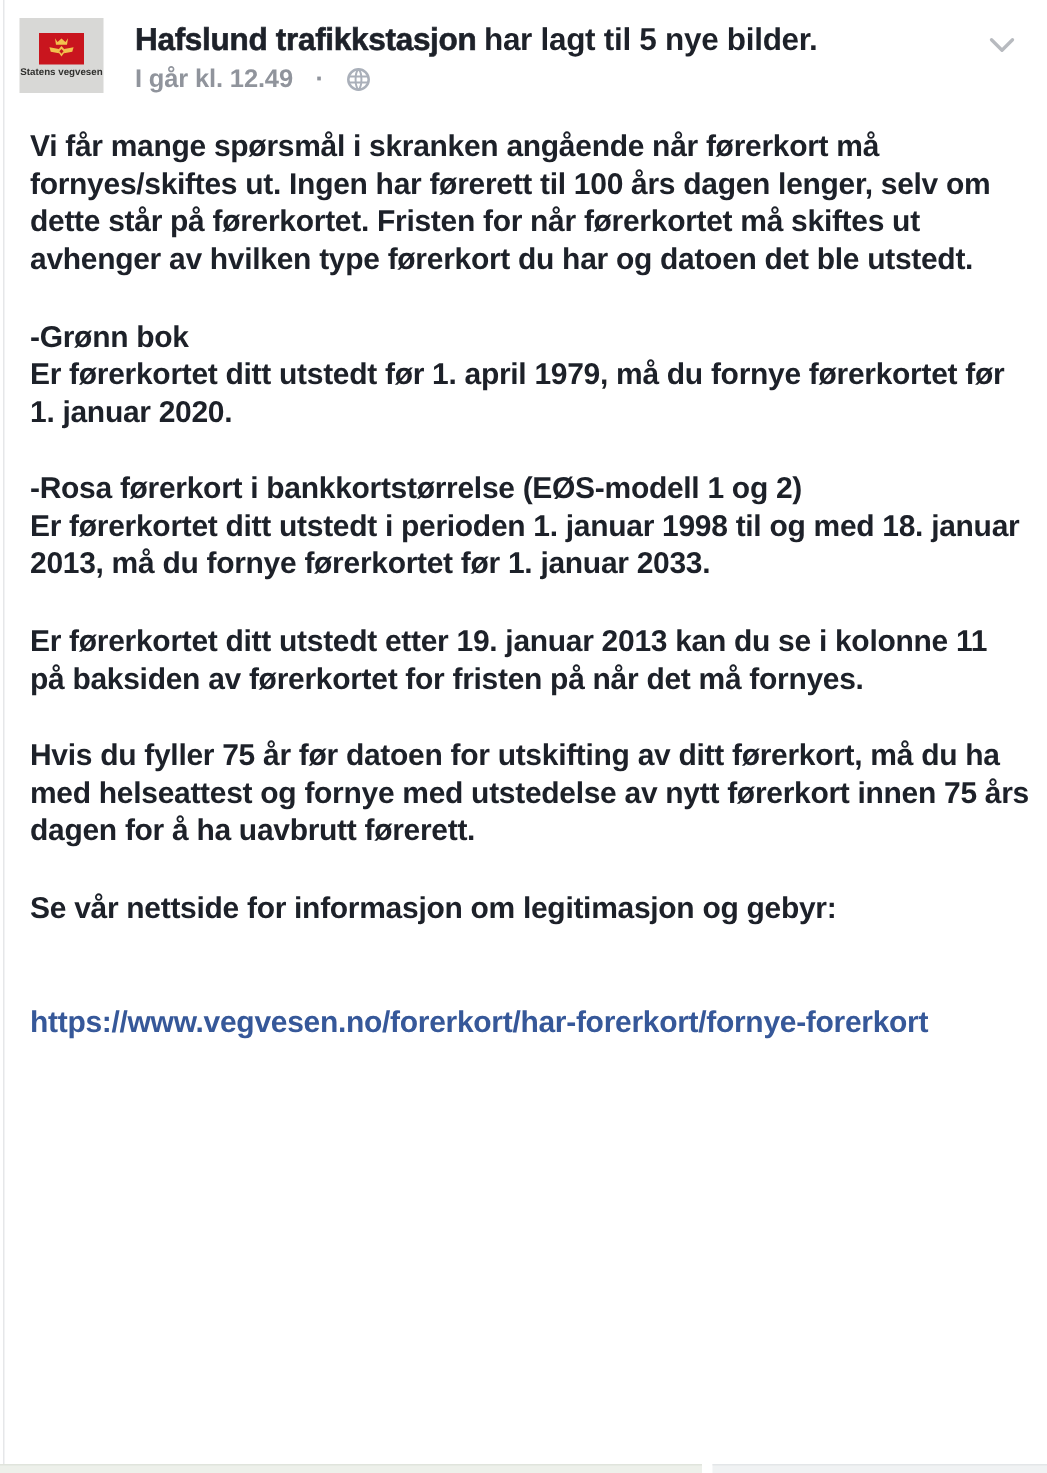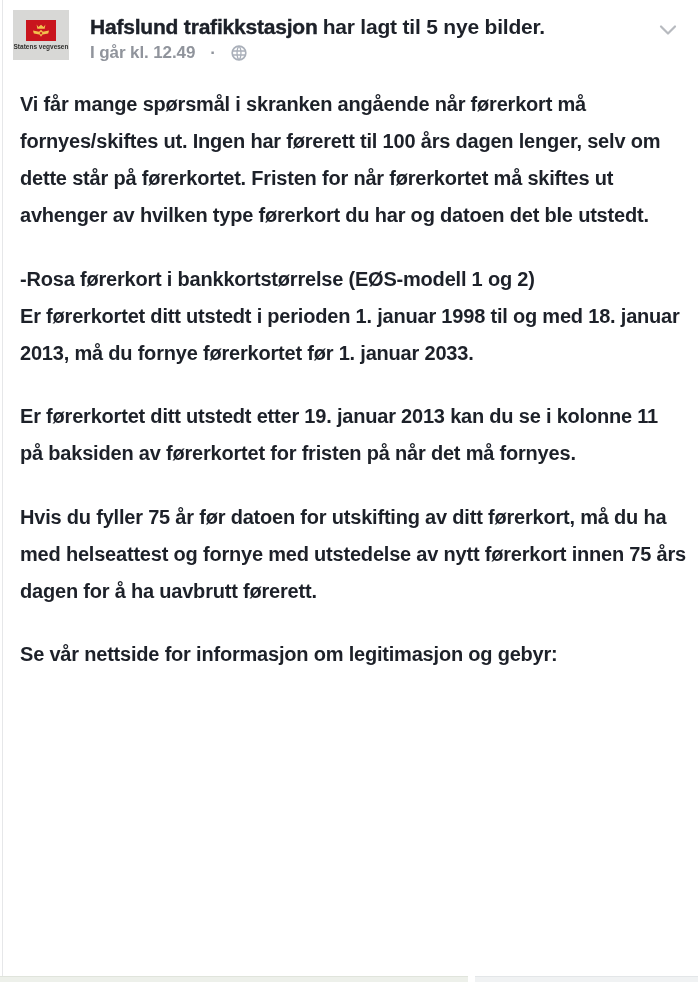--- a/index.html
+++ b/index.html
@@ -17,21 +17,21 @@
   }
   .edge-line {
     position: absolute;
     left: 2px; top: 0; bottom: 0;
     width: 1px;
     background: #e6e7e9;
   }
   
   .post-header {
     display: flex;
-    align-items: flex-start;
+    align-items: center;
     padding: 10px 14px 0 13px;
     position: relative;
   }
   .avatar {
     width: 56px;
     height: 50px;
     background: #d8d8d6;
     flex: 0 0 auto;
     display: flex;
     flex-direction: column;
@@ -91,21 +91,21 @@
     top: 24px;
     right: 20px;
     line-height: 0;
     cursor: pointer;
   }
   
   .post-body {
     padding: 23px 12px 0 20px;
     font-size: 20px;
     font-weight: 600;
-    line-height: 37px;
+    line-height: 25px;
     letter-spacing: -0.2px;
   }
   .post-body p {
     margin: 0 0 26.5px 0;
     white-space: pre-line;
   }
   .post-body p.post-link-wrap {
     margin-bottom: 0;
   }
   .post-link-wrap a {
@@ -177,23 +177,28 @@
       <svg width="20" height="12" viewBox="0 0 20 12">
         <polyline points="3,2.5 10,9.5 17,2.5" fill="none" stroke="#b7babf" stroke-width="2.2" stroke-linecap="round" stroke-linejoin="round"></polyline>
       </svg>
     </span>
   </div>
 
 </div>
 
 <div class="post-body">
   <p>Vi får mange spørsmål i skranken angående når førerkort må fornyes/skiftes ut. Ingen har førerett til 100 års dagen lenger, selv om dette står på førerkortet. Fristen for når førerkortet må skiftes ut avhenger av hvilken type førerkort du har og datoen det ble utstedt.</p>
+  <p>-Grønn bok
+Er førerkortet ditt utstedt før 1. april 1979, må du fornye førerkortet før 1. januar 2020.</p>
   <p>-Rosa førerkort i bankkortstørrelse (EØS-modell 1 og 2)
 Er førerkortet ditt utstedt i perioden 1. januar 1998 til og med 18. januar 2013, må du fornye førerkortet før 1. januar 2033.</p>
   <p>Er førerkortet ditt utstedt etter 19. januar 2013 kan du se i kolonne 11 på baksiden av førerkortet for fristen på når det må fornyes.</p>
   <p>Hvis du fyller 75 år før datoen for utskifting av ditt førerkort, må du ha med helseattest og fornye med utstedelse av nytt førerkort innen 75 års dagen for å ha uavbrutt førerett.</p>
   <p>Se vår nettside for informasjon om legitimasjon og gebyr:</p>
+  <p class="post-link-wrap">
+    <a>https://www.vegvesen.no/forerkort/har-forerkort/fornye-forerkort</a>
+  </p>
 </div>
 
 <div class="photo-strip">
   <div class="ph-left"></div>
   <div class="ph-right"></div>
 </div>
 
 </body></html>

